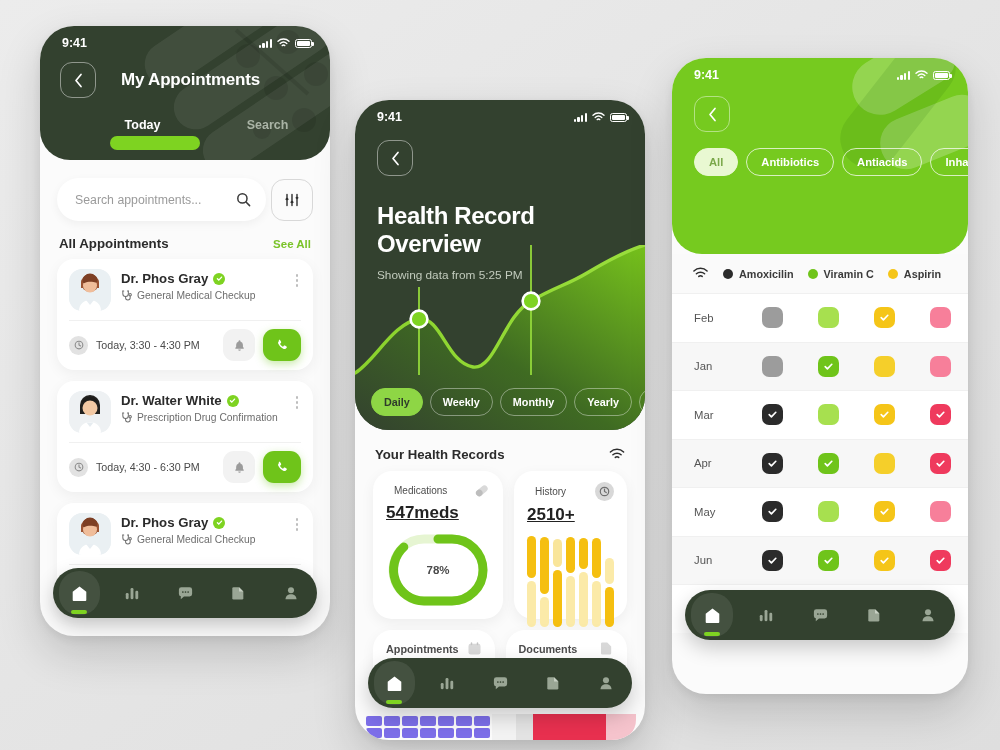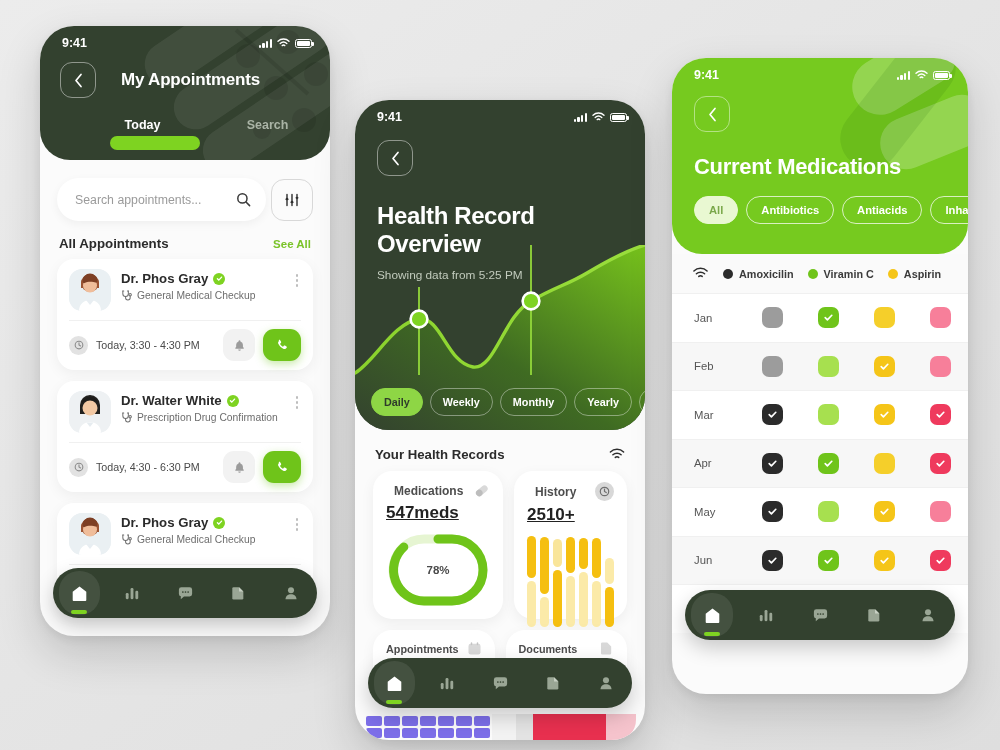--- a/index.html
+++ b/index.html
@@ -143,21 +143,21 @@
   .per {
     border:1.1px solid rgba(255,255,255,0.4); border-radius: 15px;
     font-size:10.8px; font-weight:700; color:#fff; padding: 7px 12px; white-space:nowrap;
   }
   .per.active { background:#8ed645; border-color:#8ed645; color:#2f3b2b; }
   .p2-sec { display:flex; align-items:center; justify-content:space-between; padding: 17px 20px 9px 20px;}
   .p2-sec-t { font-size:13.2px; font-weight:700; color:#2b2b2b;}
   .hr-grid { display:grid; grid-template-columns:1fr 1fr; gap:11px; padding: 0 18px; }
   .hr-card { background:#fff; border-radius:19px; padding: 11px 13px 13px 13px; box-shadow:0 4px 14px rgba(0,0,0,0.06); height:148px;}
   .hr-top { display:flex; align-items:center; justify-content:space-between;}
-  .hr-label { font-size:12px; font-weight:700; color:#4d4d4d;padding-left:8px;}
+  .hr-label { font-size:10px; font-weight:400; color:#4d4d4d;padding-left:8px;}
   .hr-val { font-size:17px; font-weight:800; color:#222; margin-top:4px;text-decoration:underline;}
   .ring-wrap { margin-top: 9px; display:flex; align-items:center; justify-content:center; position:relative;}
   .ring-txt { position:absolute; inset:0; display:flex;align-items:center;justify-content:center; font-size:11.5px; font-weight:700; color:#4a4a4a;}
   .bars-hist { margin-top:10px; height:92px; display:flex; align-items:flex-end; gap:3.5px; }
   .bcol { flex:1; display:flex; flex-direction:column; justify-content:flex-end; gap:3px; height:100%;}
   .bseg { border-radius:5px; }
   .mini-cards { display:grid; grid-template-columns:1fr 1fr; gap:11px; padding: 11px 18px 0 18px; }
   .mini-card { background:#fff; border-radius:19px; height:60px; box-shadow:0 4px 14px rgba(0,0,0,0.05); padding:11px 13px;}
   .mini-top { display:flex; align-items:center; justify-content:space-between;}
   .mini-lbl { font-size:10.8px; font-weight:700; color:#4d4d4d;}
@@ -741,21 +741,20 @@
     </div>
 
     <div style="padding: 8px 0 0 22px; position:relative; z-index:3;">
       <div class="backbtn">
         <svg viewBox="0 0 9 15" fill="none" stroke="#fff" stroke-width="1.7" stroke-linecap="round" stroke-linejoin="round">
               <path d="M7 1.5 L2 7.5 L7 13.5"></path>
             </svg>
       </div>
     </div>
 
-    <div class="p3-title" style="position:relative;z-index:3">Current Medications</div>
 
     <div class="chips" style="position:relative;z-index:3">
       <div class="chip active">All</div>
       <div class="chip">Antibiotics</div>
       <div class="chip">Antiacids</div>
       <div class="chip">Inhalers</div>
     </div>
   </div>
 
   <div class="legend">
@@ -788,56 +787,56 @@
           </div>
       <div class="trk">
             <i style="background:#fbe79a"></i>
           </div>
       <div class="trk">
             <i style="background:#fbc2cd"></i>
           </div>
     </div>
 
     <div class="mrow">
+      <div class="mlabel">Feb</div>
+      <div class="mcells">
+        <div class="mcell">
+              <span class="box" style="background:#9c9c9c"></span>
+            </div>
+        <div class="mcell">
+              <span class="box" style="background:#a7e04f"></span>
+            </div>
+        <div class="mcell">
+              <span class="box" style="background:#f5c518">
+                <svg viewBox="0 0 12 12" fill="none" stroke="#fff" stroke-width="1.8" stroke-linecap="round" stroke-linejoin="round">
+                  <path d="M2.4 6.2 4.8 8.6 9.6 3.6"></path>
+                </svg>
+              </span>
+            </div>
+        <div class="mcell">
+              <span class="box" style="background:#f77f9a"></span>
+            </div>
+      </div>
+    </div>
+
+    <div class="mrow">
       <div class="mlabel">Jan</div>
       <div class="mcells">
         <div class="mcell">
               <span class="box" style="background:#9c9c9c"></span>
             </div>
         <div class="mcell">
               <span class="box" style="background:#6fc41a">
                 <svg viewBox="0 0 12 12" fill="none" stroke="#fff" stroke-width="1.8" stroke-linecap="round" stroke-linejoin="round">
                   <path d="M2.4 6.2 4.8 8.6 9.6 3.6"></path>
                 </svg>
               </span>
             </div>
         <div class="mcell">
               <span class="box" style="background:#f5cf2a"></span>
-            </div>
-        <div class="mcell">
-              <span class="box" style="background:#f77f9a"></span>
-            </div>
-      </div>
-    </div>
-
-    <div class="mrow">
-      <div class="mlabel">Feb</div>
-      <div class="mcells">
-        <div class="mcell">
-              <span class="box" style="background:#9c9c9c"></span>
-            </div>
-        <div class="mcell">
-              <span class="box" style="background:#a7e04f"></span>
-            </div>
-        <div class="mcell">
-              <span class="box" style="background:#f5c518">
-                <svg viewBox="0 0 12 12" fill="none" stroke="#fff" stroke-width="1.8" stroke-linecap="round" stroke-linejoin="round">
-                  <path d="M2.4 6.2 4.8 8.6 9.6 3.6"></path>
-                </svg>
-              </span>
             </div>
         <div class="mcell">
               <span class="box" style="background:#f77f9a"></span>
             </div>
       </div>
     </div>
 
     <div class="mrow">
       <div class="mlabel">Mar</div>
       <div class="mcells">

